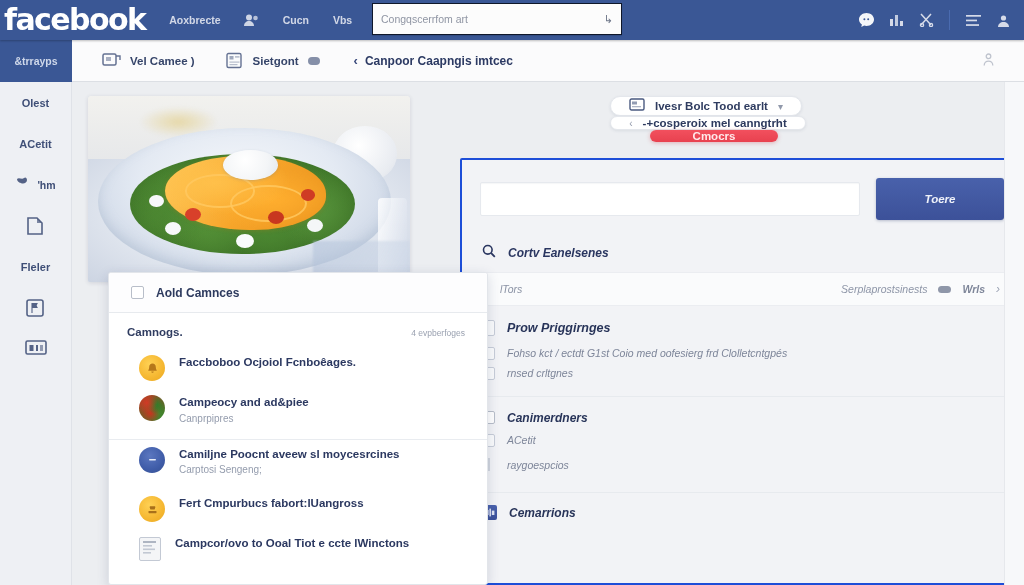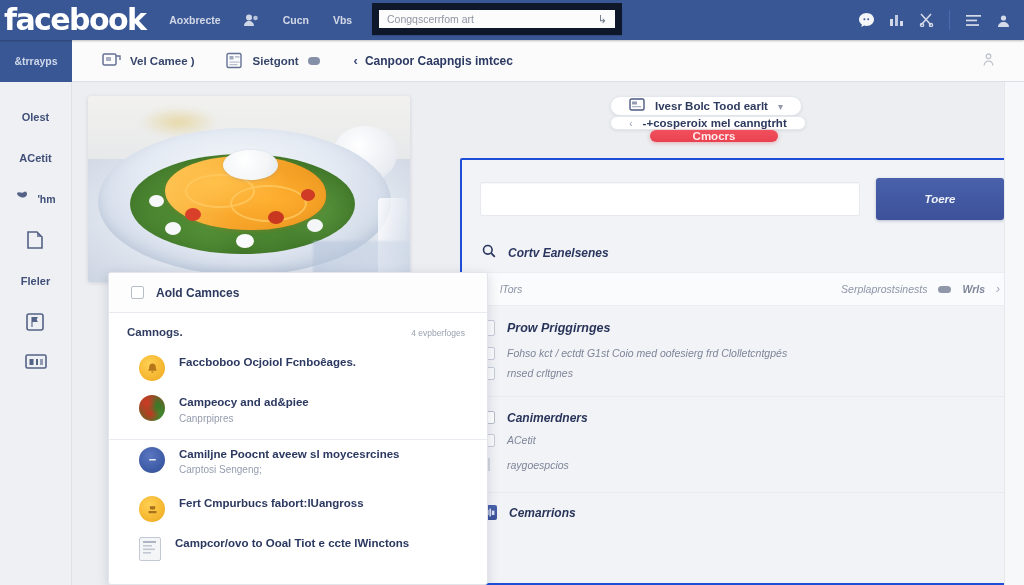--- a/index.html
+++ b/index.html
@@ -26,21 +26,21 @@
   .top-link {
     color: #dfe3ee; font-size: 10.5px; font-weight: bold; margin-left: 24px;
     white-space: nowrap; opacity: .92;
   }
   .top-ico-sm {
     margin-left: 22px; width: 16px; height: 14px; position: relative; opacity: .9;
   }
   .top-ico-sm svg { display: block; }
   .topsearch {
     position: absolute; left: 372px; top: 3px; width: 250px; height: 32px;
-    background: #fcfcfc; border: 7px solid #0f172a;
+    background: #fcfcfc; border: 1px solid #0f172a;
     display: flex; align-items: center; padding: 0 8px;
     box-shadow: 0 1px 1px rgba(0,0,0,.12);
   }
   .topsearch .ph { font-size: 10.5px; color: #8f95a3; flex: 1; white-space: nowrap; }
   .topsearch .ent { color: #6d7688; font-size: 11px; }
   .topright { position: absolute; right: 6px; top: 0; height: 40px; display: flex; align-items: center; }
   .tr-ico { width: 30px; height: 40px; display: flex; align-items: center; justify-content: center; opacity: .95; }
   .tr-sep { width: 1px; height: 20px; background: #4a6bb0; margin: 0 8px; }
 
   
@@ -60,21 +60,21 @@
   .sb-blob { width: 12px; height: 8px; border-radius: 5px; background: #5d6b8c; opacity: .75; }
   .crumb { display: flex; align-items: center; gap: 7px; margin-left: 34px; }
   .crumb .chev { color: #37477a; font-size: 13px; font-weight: bold; }
   .crumb .lbl { font-size: 12px; font-weight: bold; color: #2c3a63; white-space: nowrap; }
   .subbar-right { position: absolute; right: 30px; top: 12px; opacity: .55; }
 
   
   .sidebar {
     position: absolute; left: 0; top: 82px; width: 72px; height: 503px;
     background: #eef0f4; border-right: 1px solid #dfe2e8;
-    padding-top: 14px; z-index: 20;
+    z-index: 20;
   }
   .side-item {
     height: 41px; display: flex; align-items: center; justify-content: center;
     color: #3f4f77; font-size: 11px; font-weight: bold;
   }
   .side-item.icon-only { height: 41px; }
   .side-ico { width: 22px; height: 20px; opacity: .88; }
 
   
   .photo-card {

